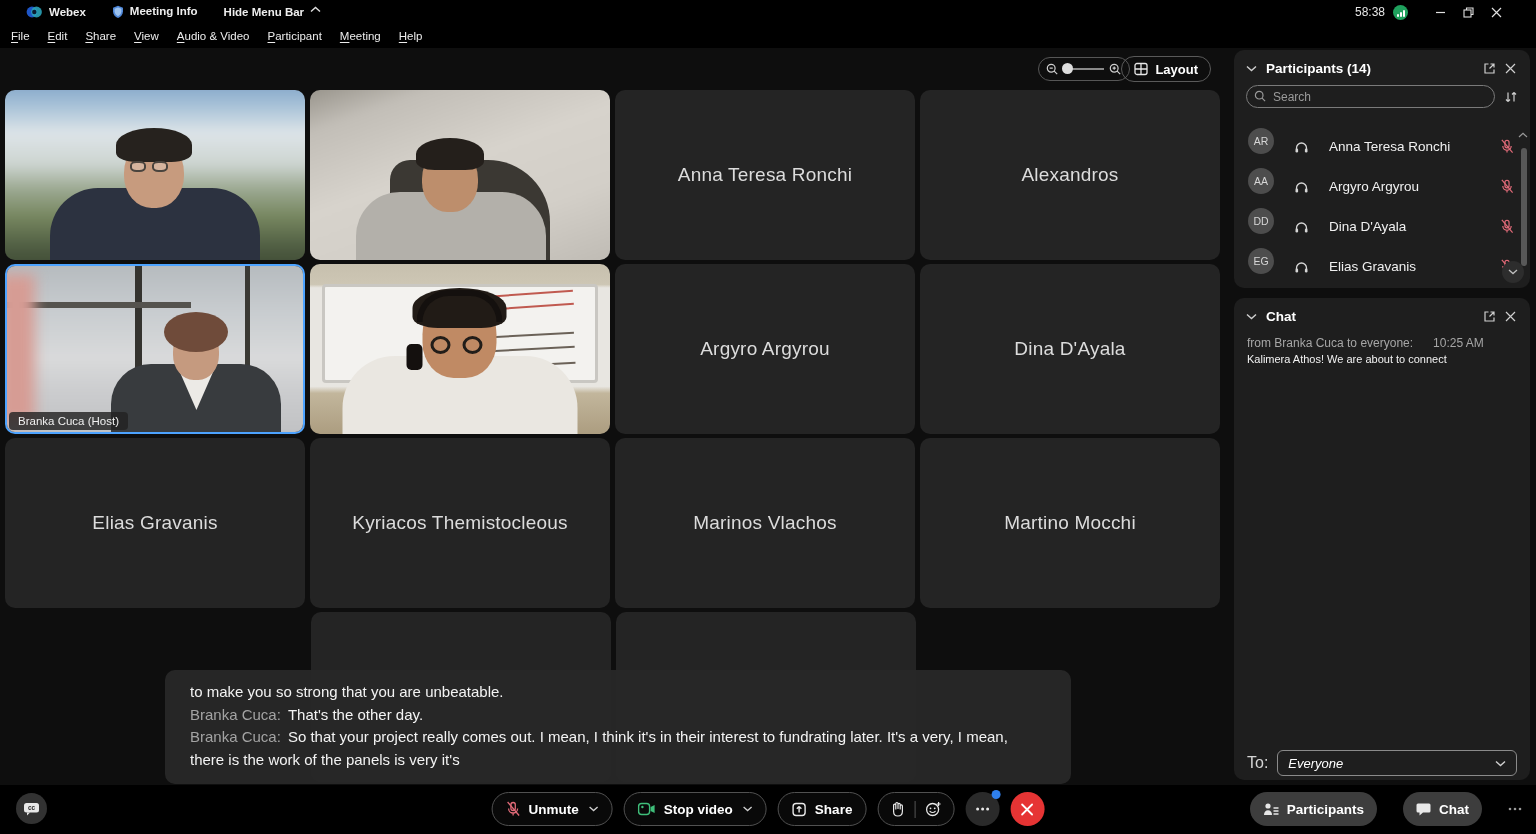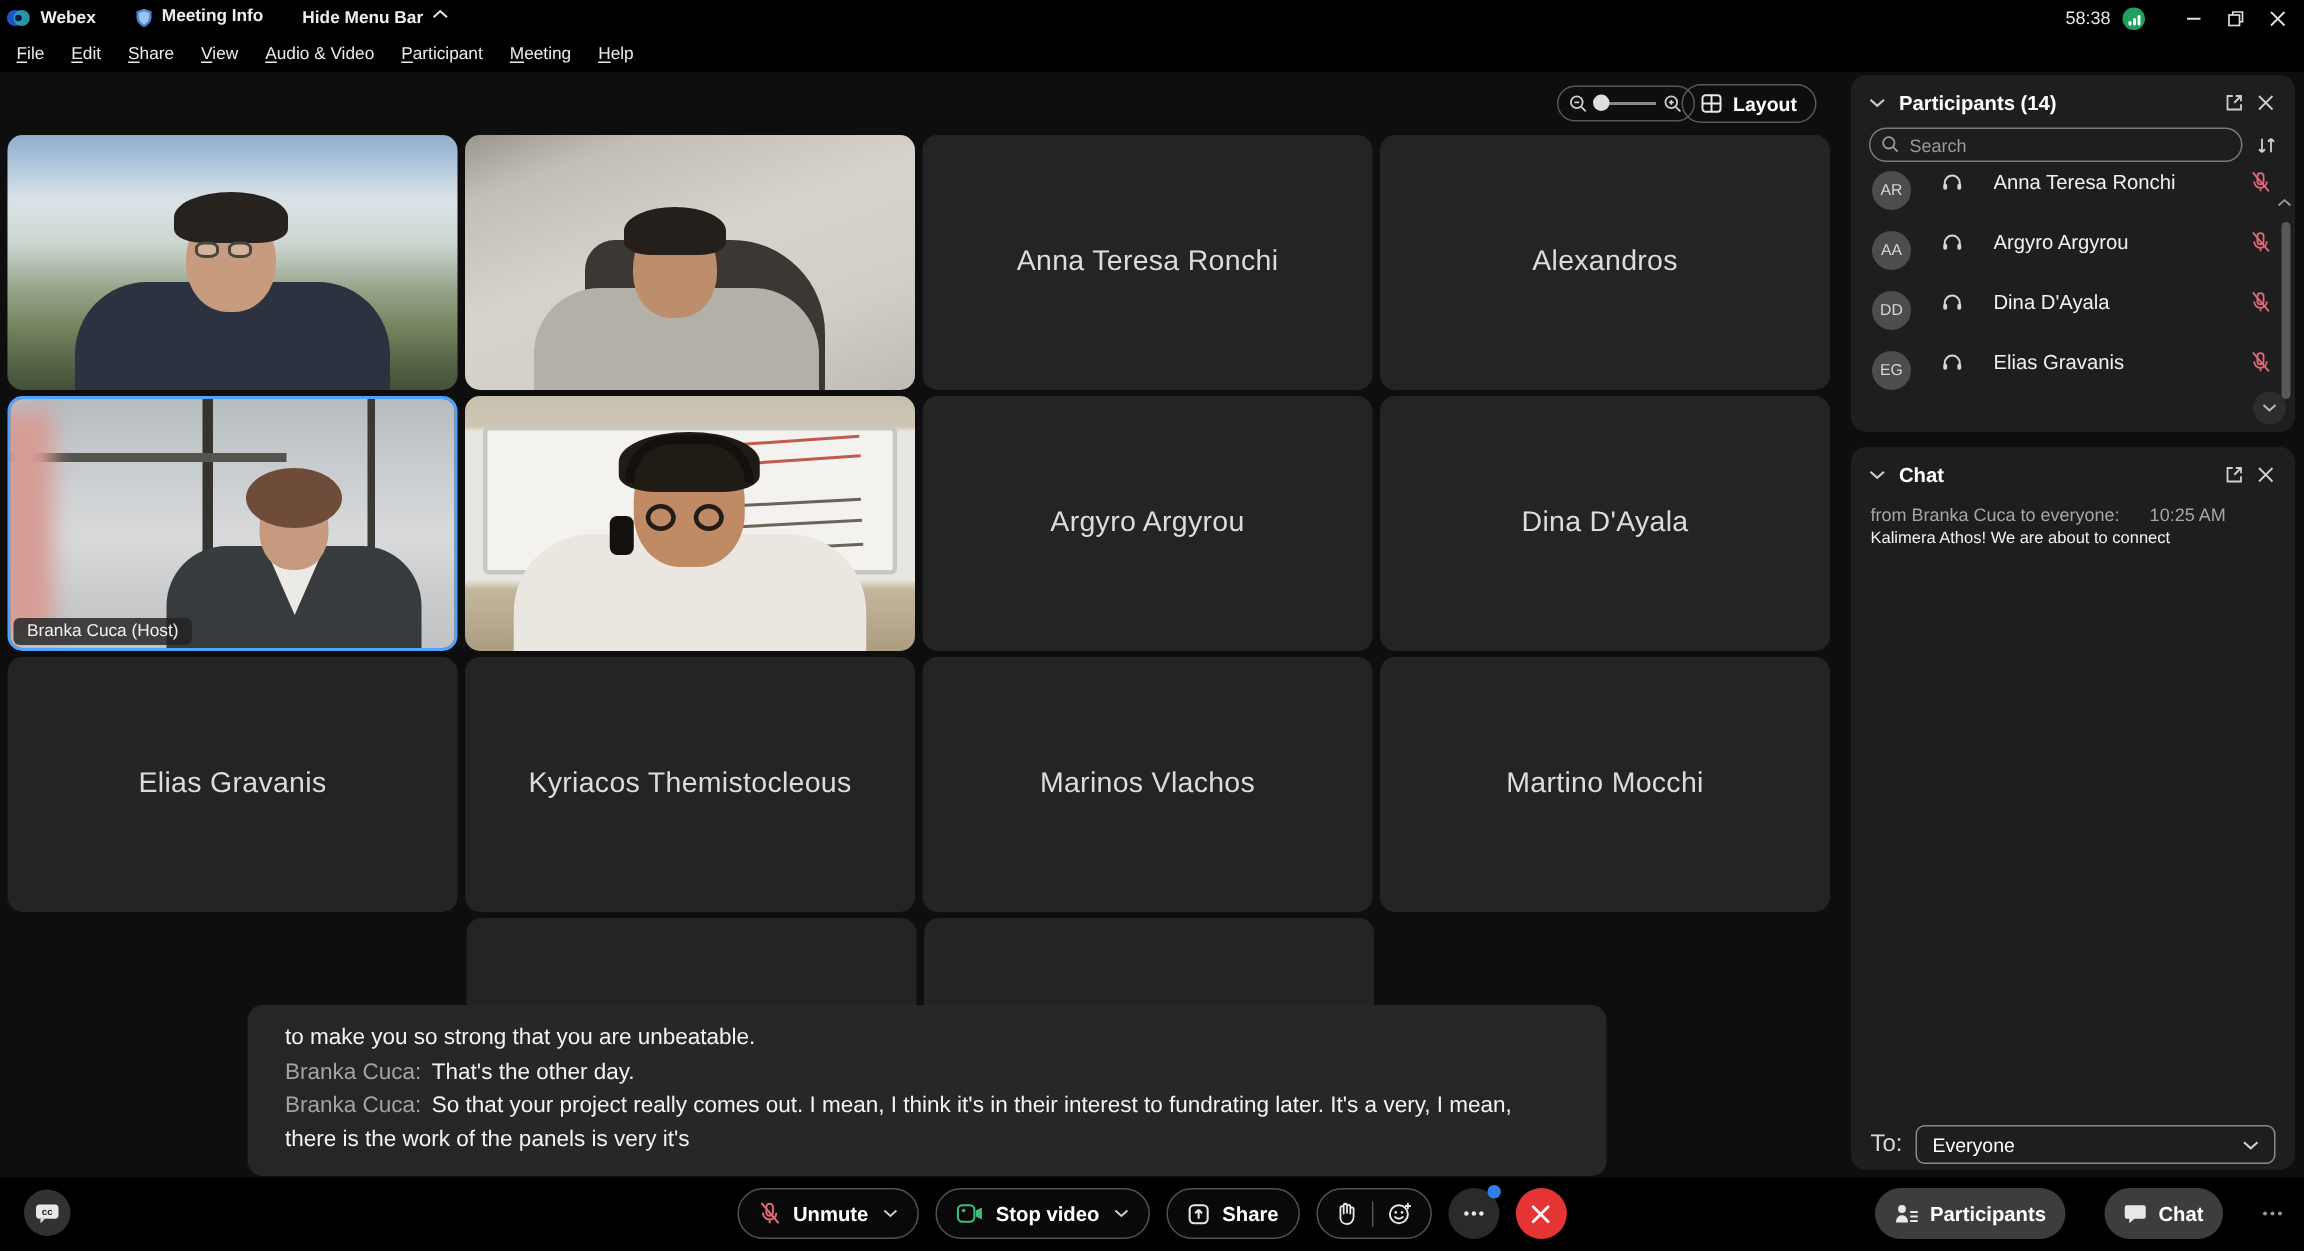--- a/index.html
+++ b/index.html
@@ -1,21 +1,21 @@
 <!DOCTYPE html>
 <html style="--accent-blue: #4da3ff; --danger-red: #e63434; --mic-muted-red: #e06a78; --video-green: #3fbe7a; --notify-blue: #2f80ed; --timer-green: #1fa15d;"><head>
 <meta charset="utf-8">
 <style>
   * { margin:0; padding:0; box-sizing:border-box; }
   html,body { width:1536px; height:834px; background:#000; overflow:hidden;
     font-family:"Liberation Sans", sans-serif; color:#e8e8e8; }
   svg { display:block; }
 
   
-  .titlebar { height:24px; display:flex; align-items:center; padding:0 4px; background:#000; }
+  .titlebar { height:24px; display:flex; align-items:center; padding:0 26px; background:#000; }
   .tb-group { display:flex; align-items:center; gap:6px; }
   .tb-app { font-size:11.5px; font-weight:700; color:#f0f0f0; }
   .tb-item { font-size:11.5px; font-weight:700; color:#ededed; display:flex; align-items:flex-start; gap:6px; }
   .tb-spacer { flex:1; }
   .tb-timer { font-size:12px; color:#e6e6e6; margin-right:8px; }
   .conn-dot { width:15px; height:15px; border-radius:50%; background:var(--timer-green,#1fa15d);
     display:flex; align-items:flex-end; justify-content:center; gap:1px; padding-bottom:3px; margin-right:18px; }
   .conn-dot i { display:block; width:2px; background:#fff; border-radius:1px; }
   .win-btn { width:28px; height:22px; display:flex; align-items:center; justify-content:center; }
 
@@ -121,38 +121,38 @@
 
   .participants-panel { height:238px; flex:none; }
   .search-row { display:flex; align-items:center; gap:9px; padding:2px 12px 4px;text-decoration:underline; }
   .search-box { position:relative; flex:1; }
   .search-box input { width:100%; height:23px; border:1px solid #7a7a7a; border-radius:13px; background:transparent;
     color:#ddd; font-size:12px; padding:0 8px 0 26px; outline:none; font-family:"Liberation Sans",sans-serif; }
   .search-box input::placeholder { color:#9a9a9a; }
   .search-ic { position:absolute; left:8px; top:5px; }
 
   .p-rows { margin-top:2px; }
-  .p-row { height:40px; display:flex; align-items:flex-start; gap:20px; padding:0 16px 0 14px; }
+  .p-row { height:40px; display:flex; align-items:flex-end; gap:20px; padding:0 16px 0 14px; }
   .avatar { width:26px; height:26px; border-radius:50%; background:#4d4d4d; color:#d6d6d6; font-size:10.5px;
     display:flex; align-items:center; justify-content:center; flex:none; }
   .p-name { flex:1; font-size:13.5px; color:#f0f0f0; white-space:nowrap; overflow:hidden; }
   .p-scrollbar { position:absolute; right:3px; top:98px; width:6px; height:118px; background:#585858; border-radius:3px; }
   .p-scroll-up { position:absolute; right:2px; top:82px; color:#9a9a9a; }
   .scroll-more { position:absolute; right:6px; bottom:5px; width:22px; height:22px; border-radius:50%;
     background:#2d2d2d; display:flex; align-items:center; justify-content:center; }
 
   .chat-panel { flex:1; display:flex; flex-direction:column; margin-bottom:1px; }
   .chat-msg { padding:5px 13px; }
   .msg-meta { display:flex; gap:20px; font-size:12px; color:#a6a6a6; }
   .msg-text { margin-top:3px; font-size:11px; color:#f2f2f2; }
   .chat-fill { flex:1; }
   .to-row { display:flex; align-items:center; gap:9px; padding:6px 13px 4px; }
   .to-label { font-size:16px; color:#d6d6d6; }
   .to-select { flex:1; height:26px; border:1px solid #8a8a8a; border-radius:6px; display:flex; align-items:center;
-    justify-content:space-between; padding:0 10px; font-size:13px; color:#fff; }
+    justify-content:space-between; padding:0 10px; font-size:13px; color:#fff;font-style:italic; }
   .chat-inputwrap { margin:3px 13px 12px; height:47px; border:1px solid #9a9a9a; border-radius:10px; position:relative; }
   .chat-inputwrap input { position:absolute; inset:0; background:transparent; border:none; outline:none;
     color:#ddd; font-size:13.5px; padding:0 36px 18px 12px; font-family:"Liberation Sans",sans-serif; }
   .chat-inputwrap input::placeholder { color:#9b9b9b; }
   .send-ic { position:absolute; right:9px; top:14px; }
 
   
   .controlbar { position:absolute; left:0; right:0; bottom:0; height:49px; background:#000; z-index:30; }
   .cc-btn { position:absolute; left:16px; top:8px; width:31px; height:31px; border-radius:50%; background:#323232;
     display:flex; align-items:center; justify-content:center; }

